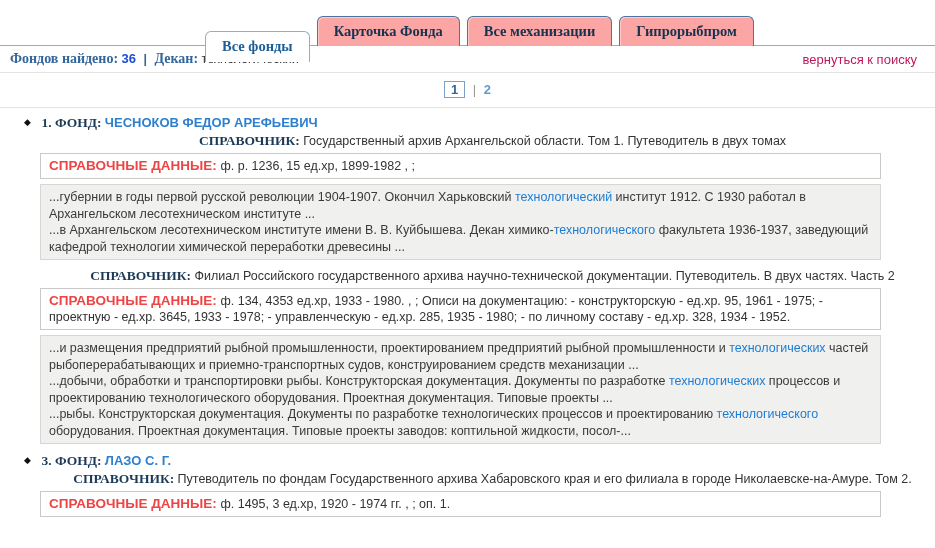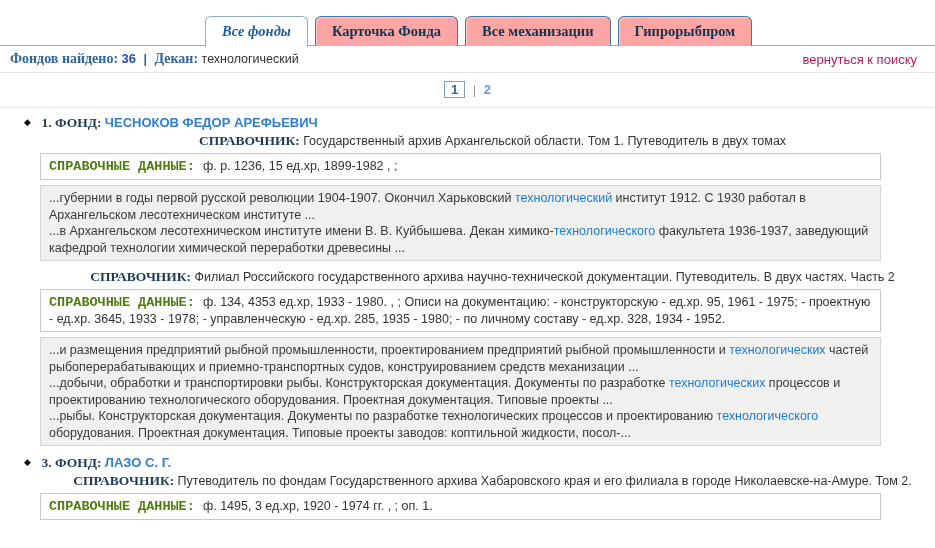--- a/index.html
+++ b/index.html
@@ -5,22 +5,22 @@
   html,body{margin:0;padding:0;background:#fff;}
   .page{width:935px;height:548px;overflow:hidden;background:#fff;
         font-family:"Liberation Sans",sans-serif;font-size:12.5px;color:#333;position:relative;}
   
   .tabbar{padding:15px 0 0 205px;border-bottom:1px solid #93adc4;height:30px;box-sizing:content-box;white-space:nowrap;}
   .tab{display:inline-block;vertical-align:bottom;margin-right:7px;padding:6px 16px 6px 16px;
        font-family:"Liberation Serif",serif;font-weight:bold;font-size:14.5px;color:#16324f;
        background:#fca5a5;border:1px solid #4a759e;border-bottom:none;
        border-top-left-radius:6px;border-top-right-radius:6px;
        box-shadow:inset 1px 1px 0 rgba(255,255,255,.4);cursor:pointer;}
-  .tab.active{background:#fff;color:#1d5e96;border-color:#93adc4;position:relative;top:1px;
-       box-shadow:none;padding-bottom:7px;font-style:italic;}
+  .tab.active{background:#fff;color:#1d5e96;border-color:#93adc4;position:relative;top:16px;
+       box-shadow:none;padding-bottom:7px;}
   
   .hrow{display:flex;justify-content:space-between;align-items:center;
         padding:5px 18px 5px 10px;border-bottom:1px solid #e3e3e3;}
   .blabel{font-family:"Liberation Serif",serif;font-weight:bold;font-size:14px;color:#33669c;}
   .bcount{font-weight:bold;color:#1d4ed8;font-size:13px;}
   .hsep{color:#33669c;font-weight:bold;padding:0 4px;}
   .qtext{color:#333;}
   .backlink{color:#be185d;font-size:13px;text-decoration:none;cursor:pointer;}
   
   .prow{text-align:center;padding:8px 0 9px 0;border-bottom:1px solid #e3e3e3;font-size:13px;}
@@ -31,21 +31,21 @@
   .results{padding:6px 0 0 24px;}
   .result{margin-bottom:6px;}
   .rhead{line-height:16px;margin-bottom:2px;}
   .bullet{color:#111;font-size:9px;vertical-align:2px;padding-right:8px;}
   .rnum,.navlabel{font-family:"Liberation Serif",serif;font-weight:bold;font-size:13.5px;color:#1c3a57;}
   .fundlink{color:#2e7fd0;font-weight:bold;font-size:13px;cursor:pointer;text-decoration:none;}
   .gline{margin-left:26px;line-height:16px;margin-bottom:3px;text-align:center;}
   .gtext{color:#333;}
   .databox{margin:4px 54px 5px 16px;border:1px solid #c9c9c9;background:#fff;
            padding:4px 8px;line-height:16px;color:#333;}
-  .datalabel{font-family:Liberation Mono, monospace;font-weight:bold;font-size:13.5px;color:#4d7c0f;}
+  .datalabel{font-family:Liberation Sans, sans-serif;font-weight:bold;font-size:13.5px;color:#ef4444;}
   .excerptbox{margin:0 54px 8px 16px;border:1px solid #d6d6d4;background:#f0f0ee;
               padding:4px 8px;line-height:16.5px;color:#3a3a3a;}
   .hl{color:#1c7cd5;}
 </style>
 </head>
 <body>
 
 <div class="page">
 
   <div class="tabbar"><div class="tab active">Все фонды</div><div class="tab">Карточка Фонда</div><div class="tab">Все механизации</div><div class="tab">Гипрорыбпром</div></div>

